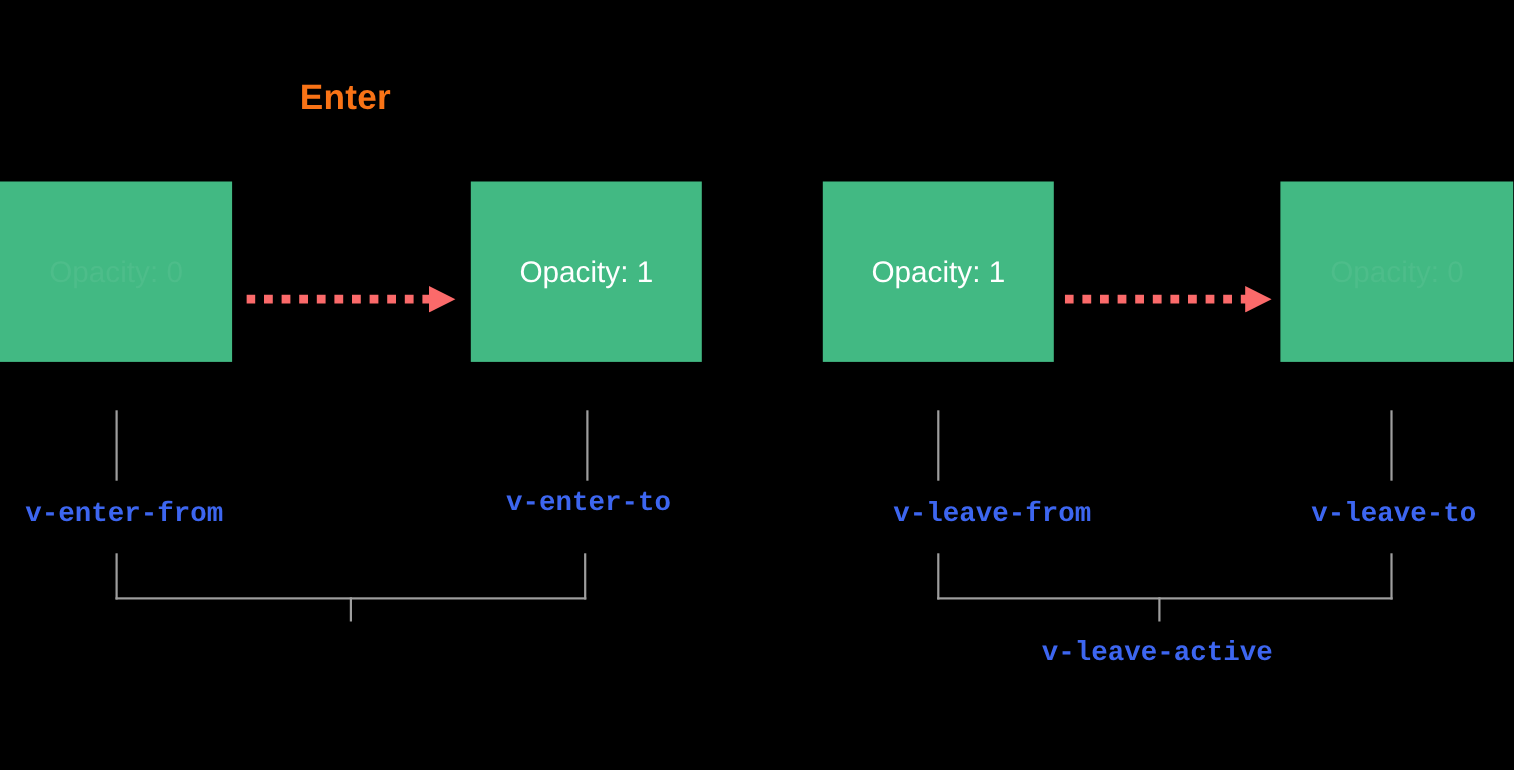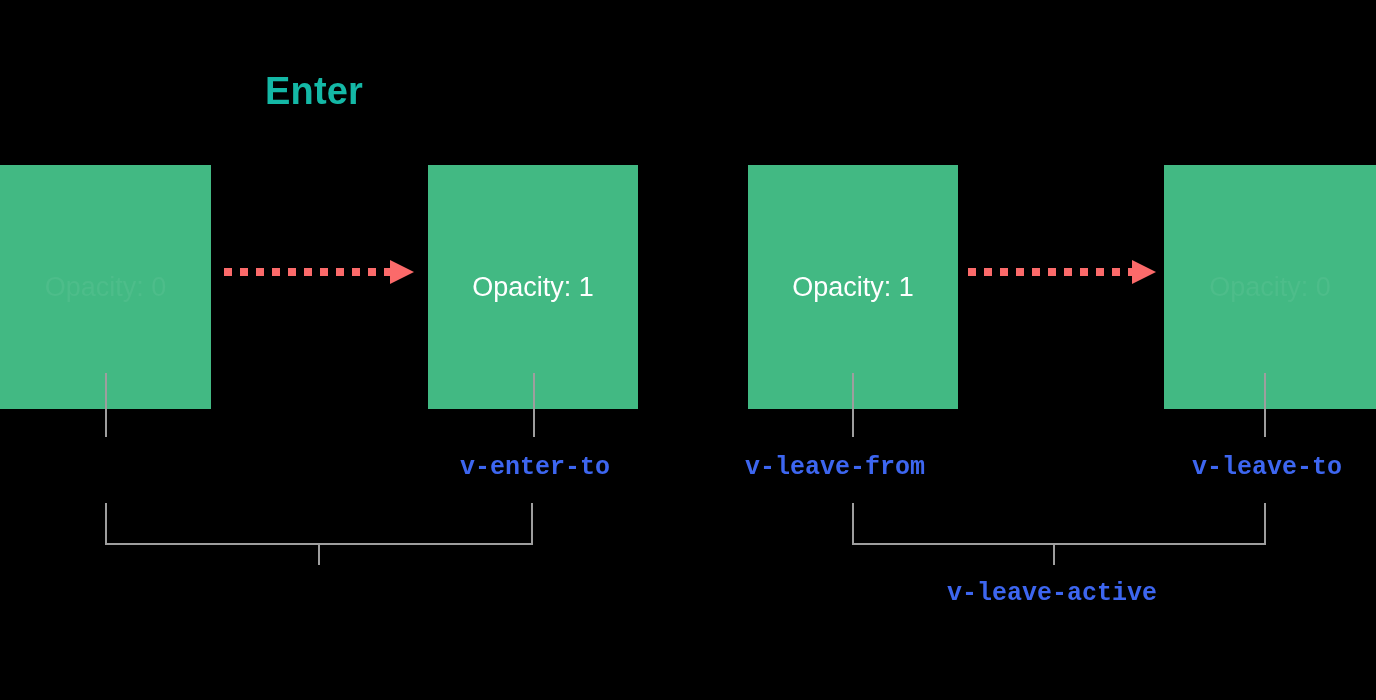--- a/index.html
+++ b/index.html
@@ -13,32 +13,32 @@
   #canvas {
     position: relative;
     width: 1376px;
     height: 700px;
     background: #000000;
     overflow: hidden;
   }
   .phase-title {
     position: absolute;
     font-family: "Liberation Sans", sans-serif;
-    font-size: 38px;
+    font-size: 32px;
     font-weight: 700;
-    color: #14b8a6;
+    color: #f97316;
     letter-spacing: 0.2px;
     white-space: nowrap;
     text-align: center;
     transform: translateX(-50%);
   }
   .state-box {
     position: absolute;
     width: 210px;
-    height: 244px;
+    height: 164px;
     background: #42b983;
     display: flex;
     align-items: center;
     justify-content: center;
   }
   .state-box .box-label {
     font-family: "Liberation Sans", sans-serif;
     font-size: 27px;
     font-weight: 400;
     color: #ffffff;
@@ -100,21 +100,22 @@
     </svg>
   </div>
 
   <div class="state-box" style="left:428px; top:165px;">
     <span class="box-label">Opacity: 1</span>
   </div>
 
   <div class="stem" style="left:105px; top:373px; height:64px;"></div>
   <div class="stem" style="left:533px; top:373px; height:64px;"></div>
 
-  <div class="css-label center" style="left:535px; top:455px;">v-enter-to</div>
+  <div class="css-label center" style="left:113px; top:455px;">v-enter-from</div>
+  <div class="css-label center" style="left:535px; top:445px;">v-enter-to</div>
 
   <div class="bracket" style="left:105px; top:503px; width:428px; height:42px;"></div>
   <div class="bracket-stem" style="left:318px; top:543px; height:22px;"></div>
 
 
   <div class="state-box" style="left:748px; top:165px;">
     <span class="box-label">Opacity: 1</span>
   </div>
 
   <div class="arrow" style="left:968px; top:260px; width:190px; height:24px;">
@@ -124,20 +125,20 @@
     </svg>
   </div>
 
   <div class="state-box faded" style="left:1164px; top:165px; width:212px;">
     <span class="box-label">Opacity: 0</span>
   </div>
 
   <div class="stem" style="left:852px; top:373px; height:64px;"></div>
   <div class="stem" style="left:1264px; top:373px; height:64px;"></div>
 
-  <div class="css-label center" style="left:835px; top:455px;font-family:Liberation Mono, monospace;">v-leave-from</div>
+  <div class="css-label center" style="left:902px; top:455px;font-family:Liberation Mono, monospace;">v-leave-from</div>
   <div class="css-label center" style="left:1267px; top:455px;font-family:Liberation Mono, monospace;">v-leave-to</div>
 
   <div class="bracket" style="left:852px; top:503px; width:414px; height:42px;"></div>
   <div class="bracket-stem" style="left:1053px; top:543px; height:22px;"></div>
   <div class="css-label center" style="left:1052px; top:581px;">v-leave-active</div>
 
 </div>
 
 </body></html>

